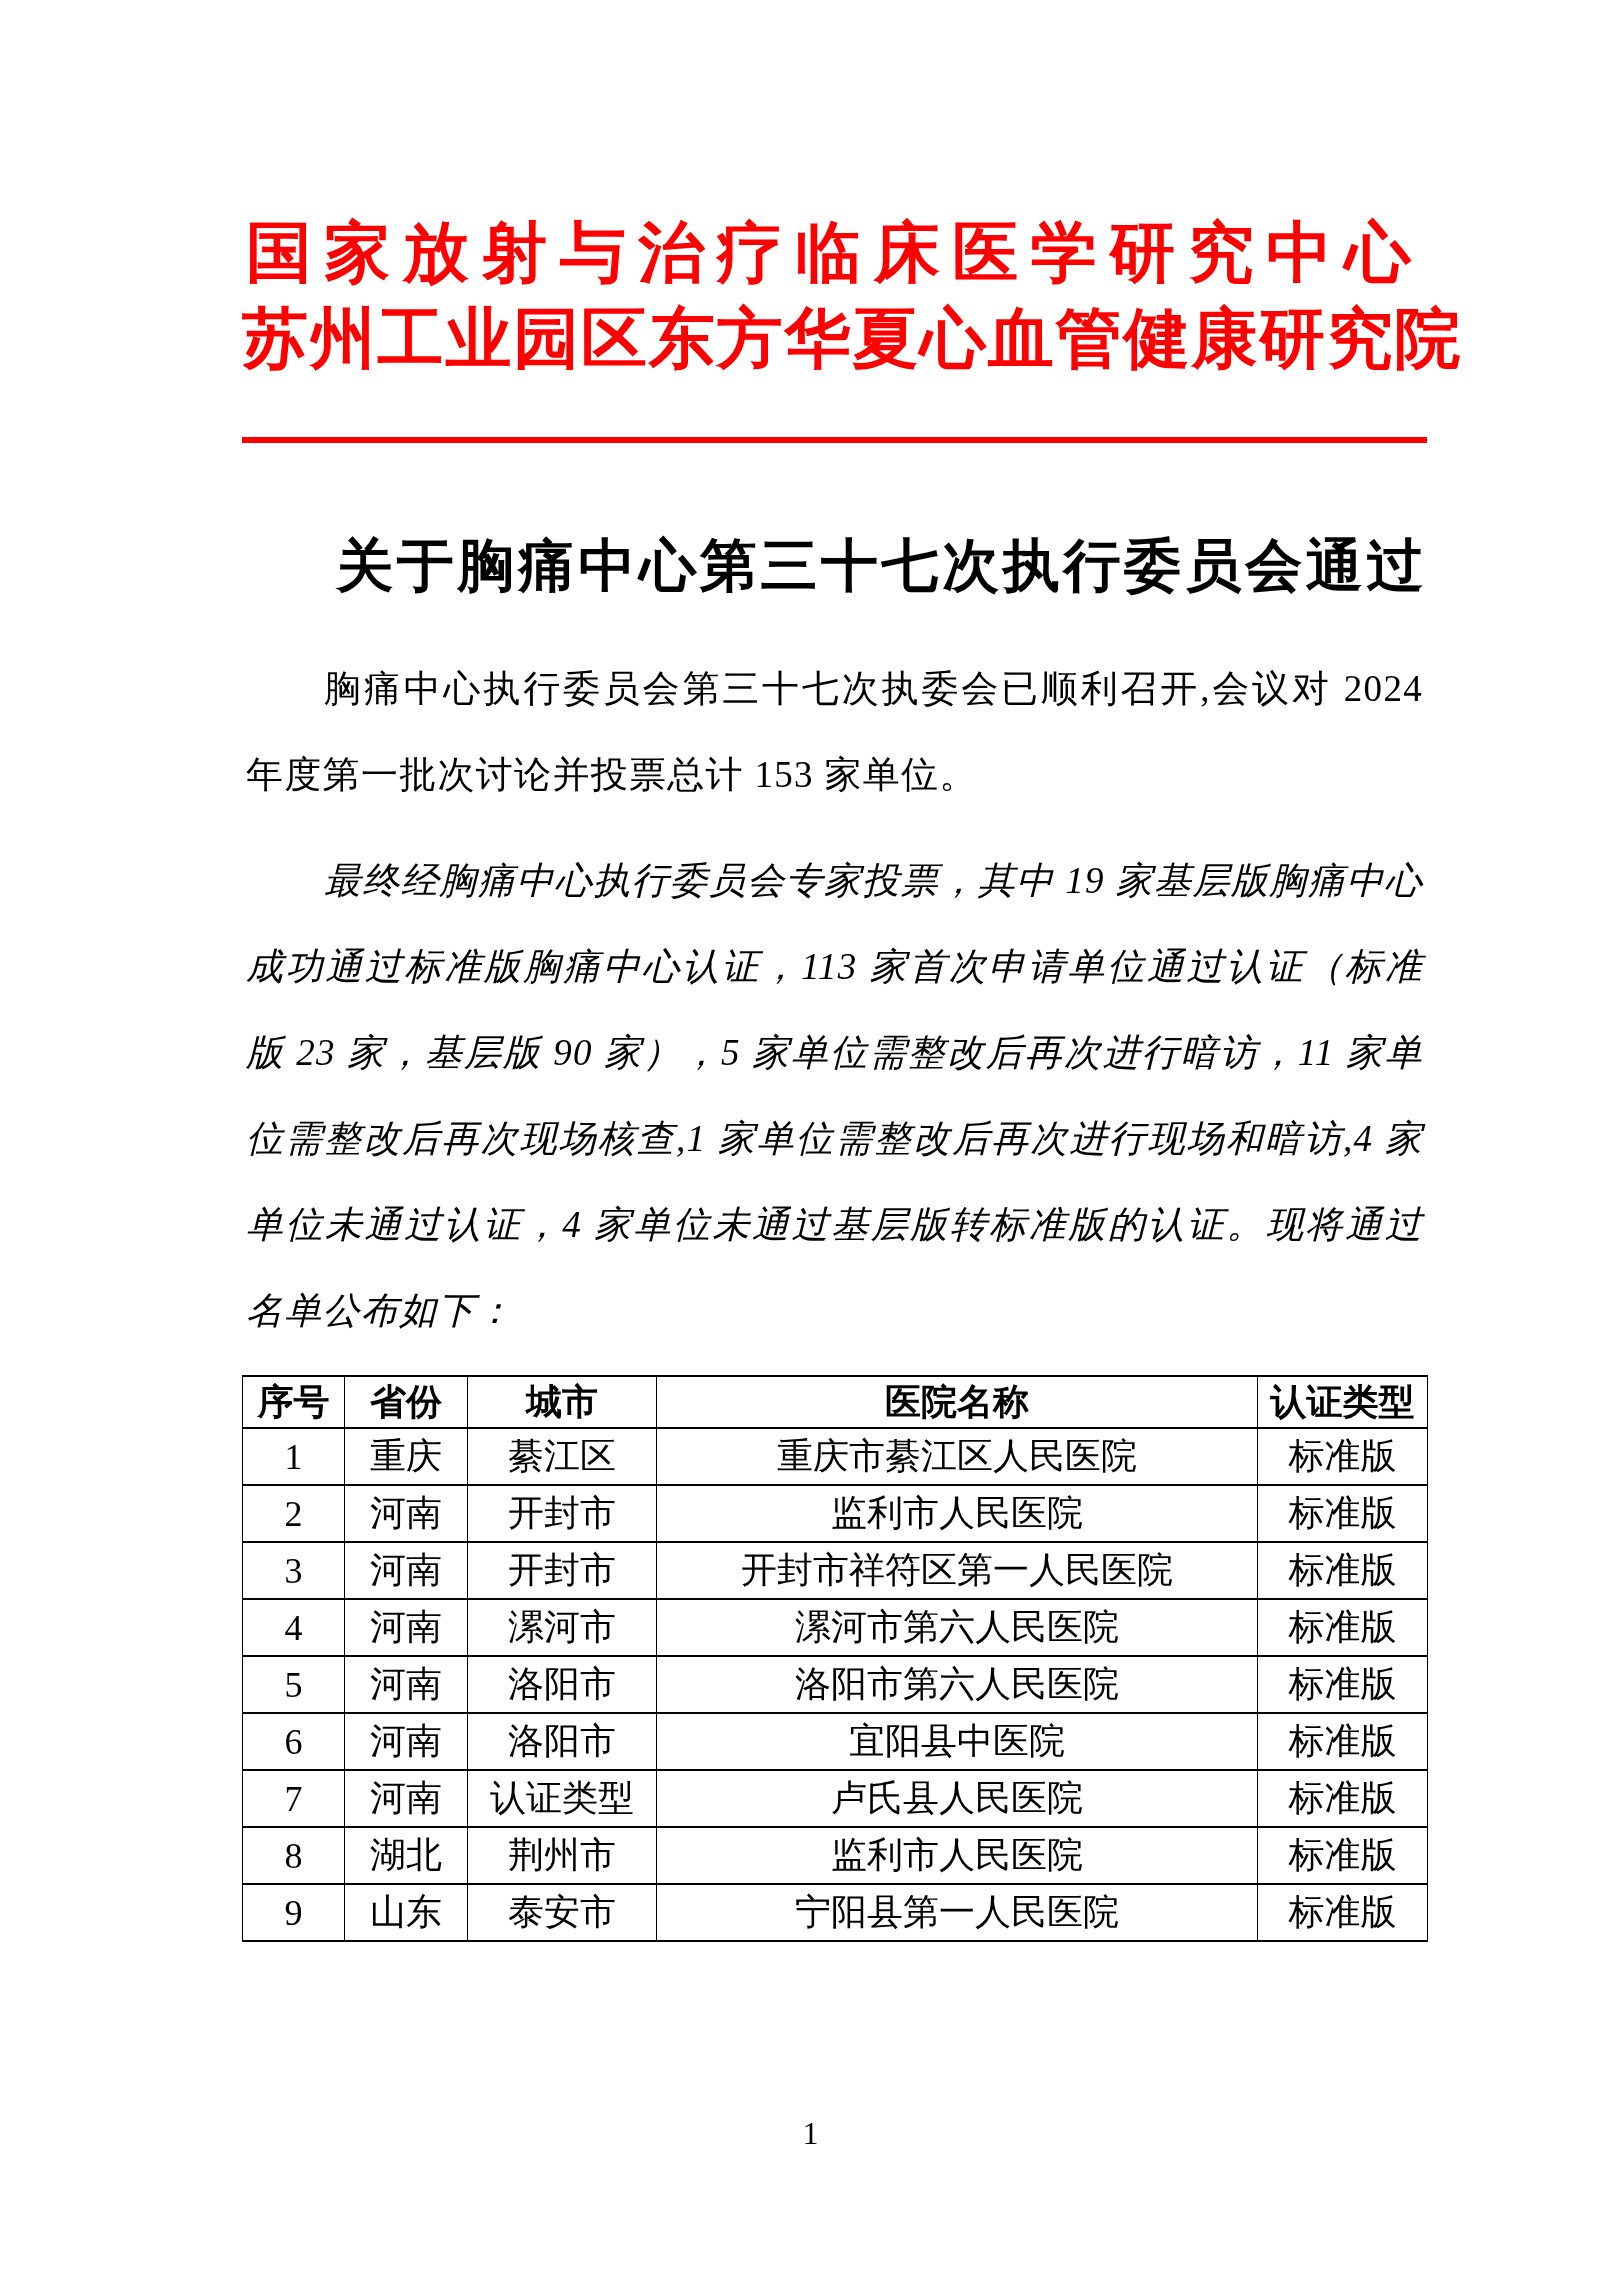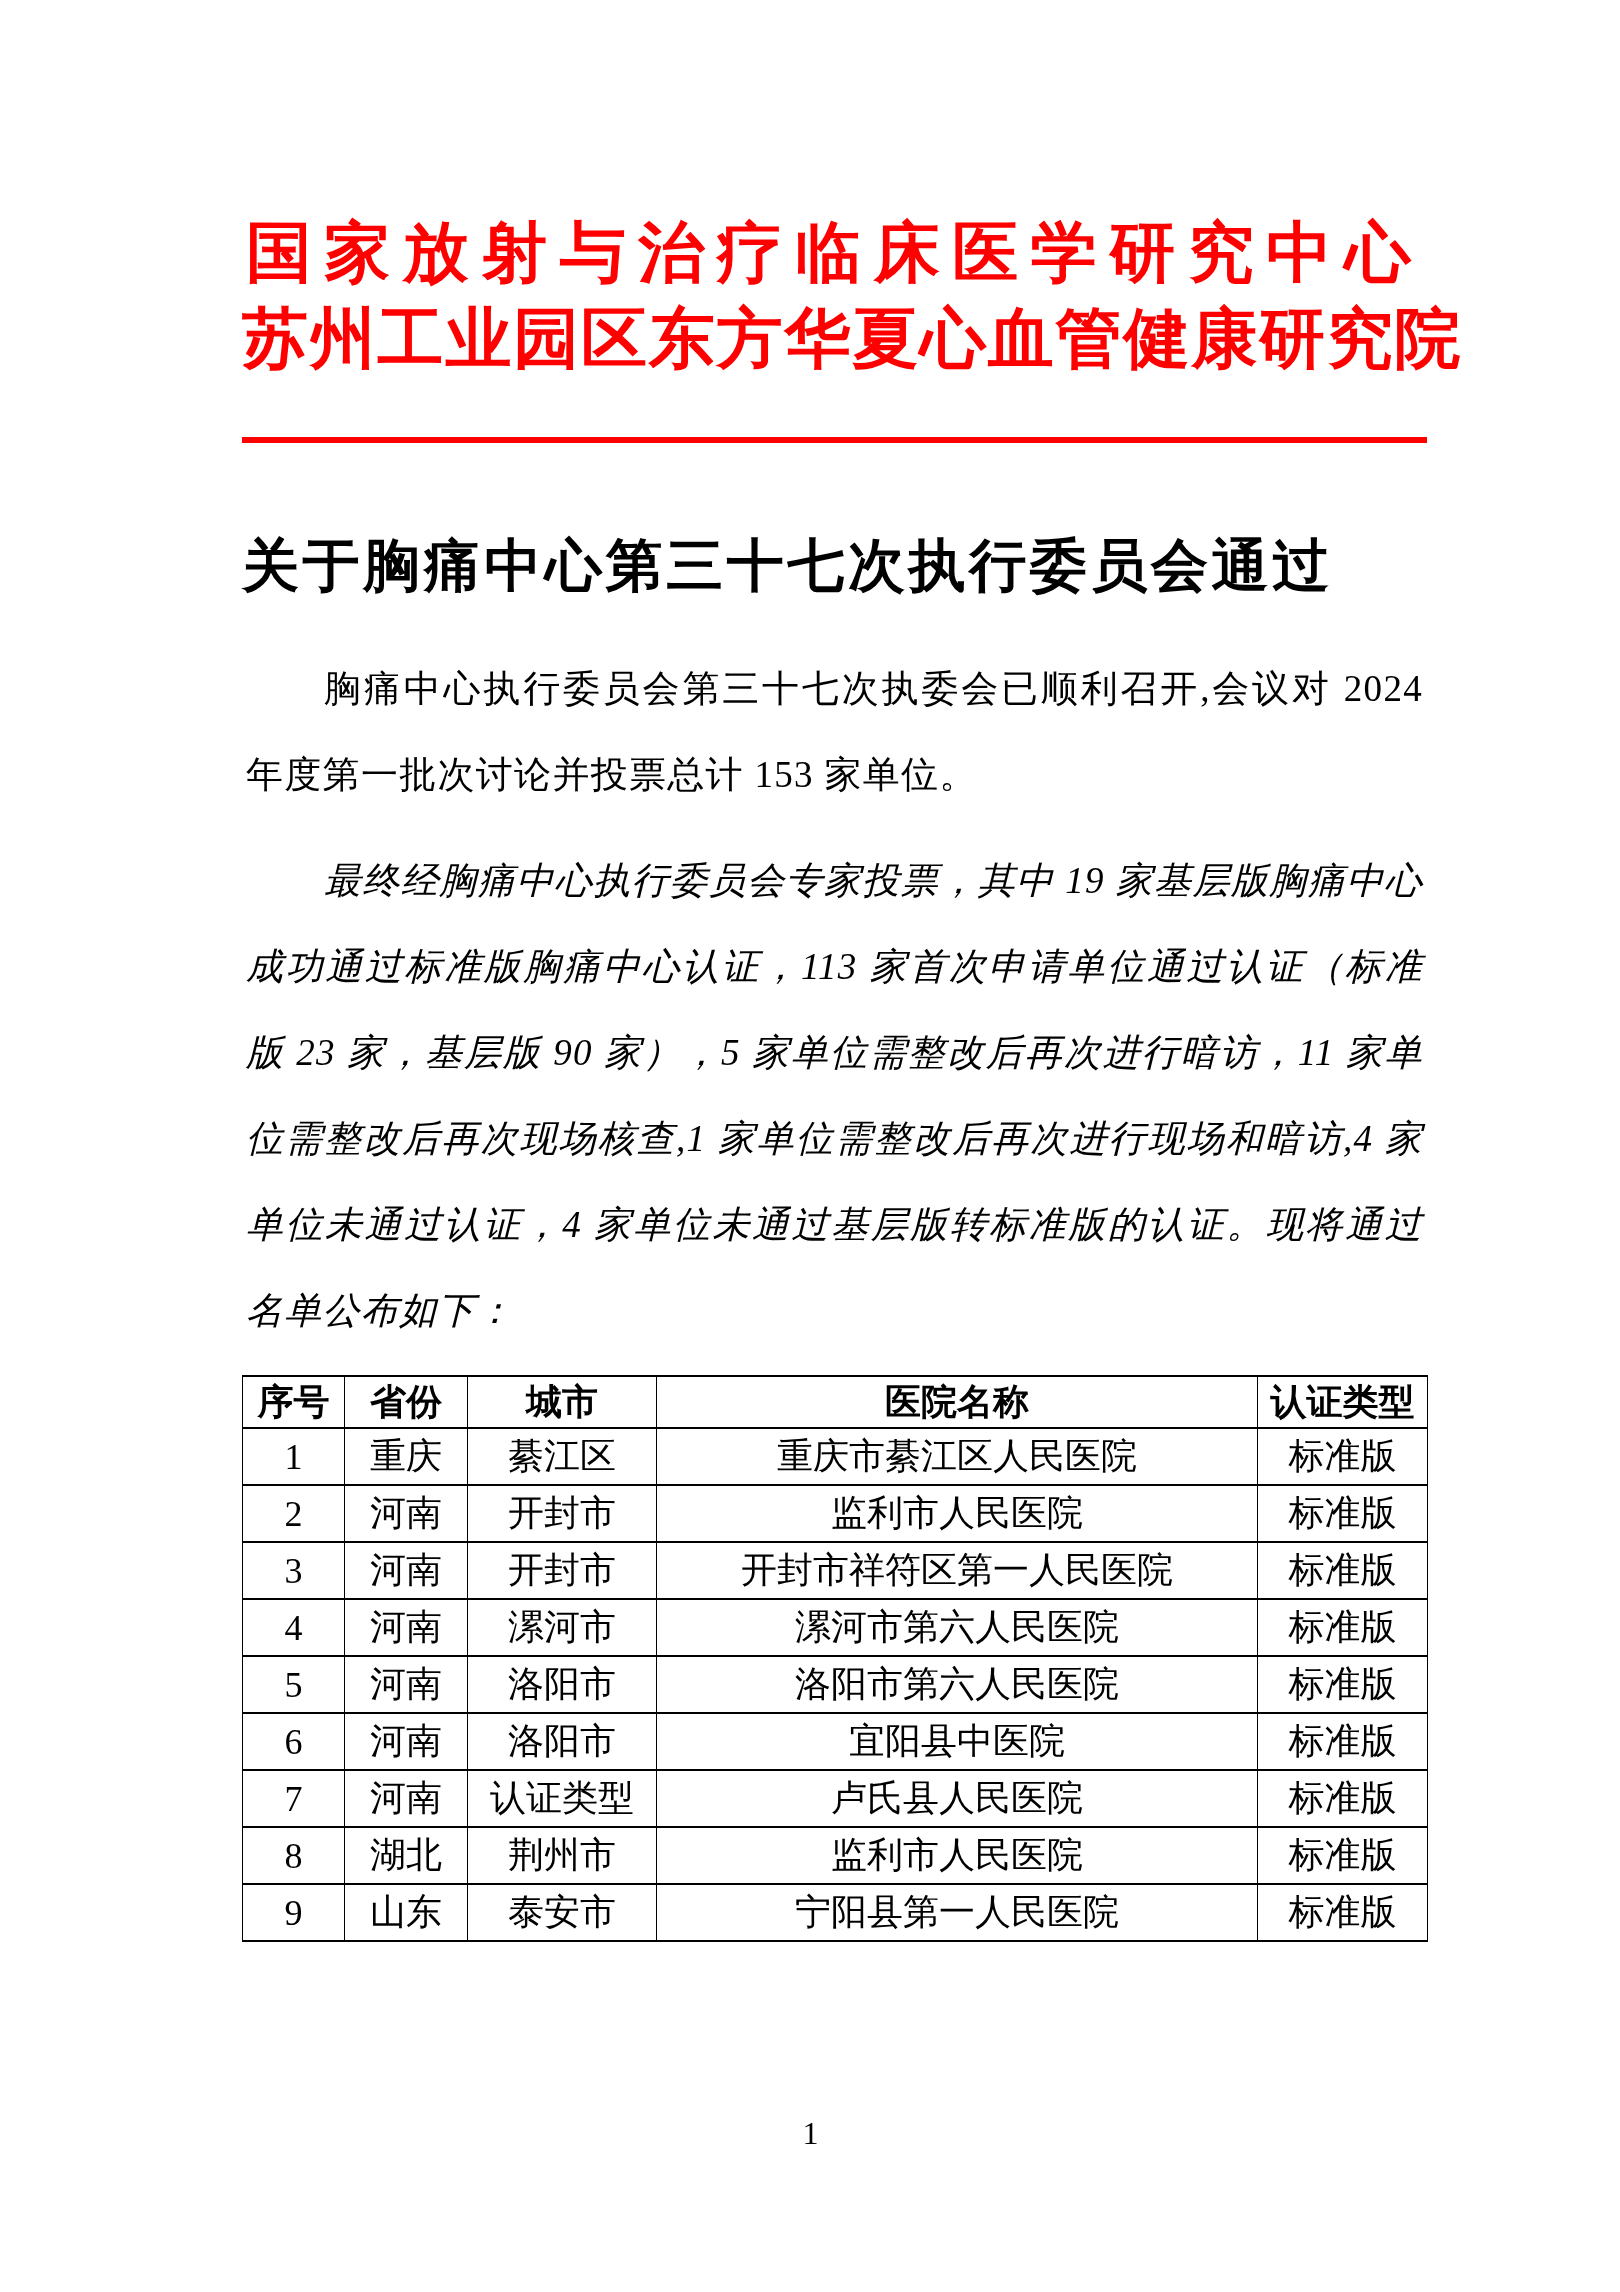--- a/index.html
+++ b/index.html
@@ -39,21 +39,21 @@
     margin-top: 55px;
     width: 100%;
   }
 
   
   .doc-title {
     margin: 85px 0 0 0;
     font-size: 57px;
     font-weight: bold;
     line-height: 75px;
-    text-align: left;
+    text-align: right;
     letter-spacing: 3.6px;
   }
 
   
   .body-par {
     margin: 4px;
     font-size: 37px;
     line-height: 86px;
     letter-spacing: 1.3px;
     text-align: justify;

